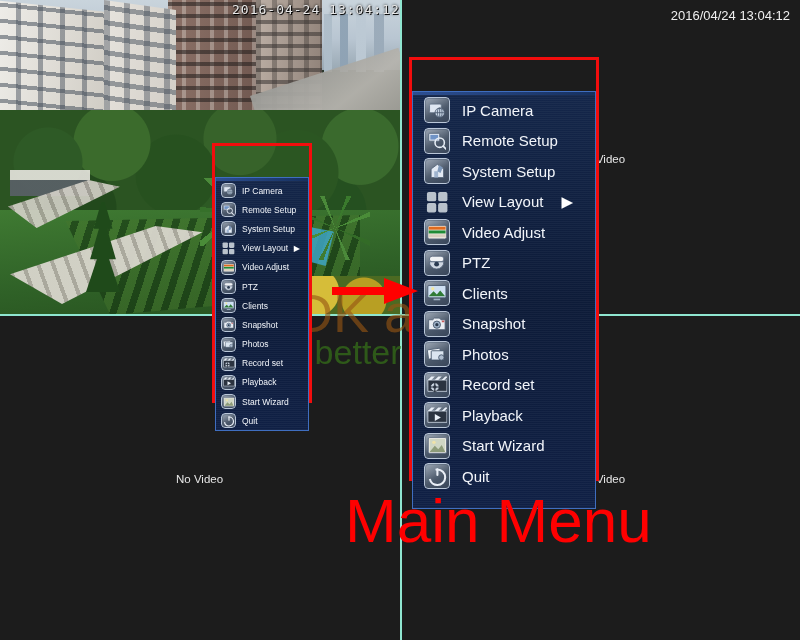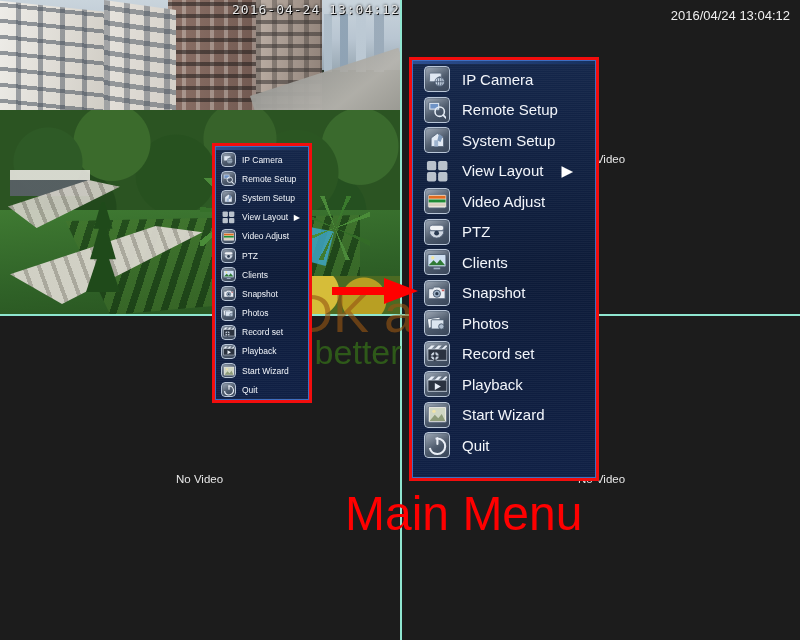--- a/index.html
+++ b/index.html
@@ -137,21 +137,21 @@
   #nv-tr{left:578px;top:153px;}
   #nv-bl{left:176px;top:473px;}
   #nv-br{left:578px;top:473px;}
 
   
   .menu-outer{position:absolute;border:3px solid #f20d0d;box-sizing:border-box;}
   .menu-inner{width:100%;height:100%;box-sizing:border-box;
     border:1px solid #3f6ec0;
     background:
       repeating-linear-gradient(0deg,rgba(255,255,255,.035) 0 1px,transparent 1px 2px),
-      linear-gradient(180deg,#14264a 0%,#0d1b38 50%,#102045 100%);}
+      linear-gradient(180deg,#14264a 0%,#0d1b38 50%,#102045 100%); margin-top: 31px;}
   .menu-top-strip{height:3px;background:linear-gradient(90deg,#2d4f91,#16305e);}
 
   .mi{display:flex;align-items:center;box-sizing:border-box;}
   .mi-ico{flex:0 0 auto;display:flex;align-items:center;justify-content:center;
     box-sizing:border-box;border-radius:4px;position:relative;overflow:hidden;}
   .mi-lbl{color:#f2f5fa;white-space:nowrap;}
   .mi-arrow{margin-left:auto;color:#ffffff;}
 
   
   #menu-small{left:212px;top:143px;width:100px;height:260px;}
@@ -173,21 +173,21 @@
     background:linear-gradient(150deg,#7e8c9e 0%,#4e5b6d 50%,#39465a 100%);}
   .ic::after{content:"";position:absolute;inset:1px;border-radius:3px;
     background:linear-gradient(150deg,rgba(255,255,255,.22),rgba(255,255,255,0) 60%);}
   .ic-g{position:absolute;inset:0;display:flex;align-items:center;justify-content:center;
     z-index:2;color:#e9eef6;}
   .ic-g svg{display:block;}
 
   
   #arrow{position:absolute;left:332px;top:278px;width:86px;height:26px;}
   #main-menu-label{position:absolute;left:345px;top:490px;color:#ff0000;
-    font-size:48px;line-height:1;white-space:nowrap;}
+    font-size:62px;line-height:1;white-space:nowrap;}
 
   
   #wm{position:absolute;left:222px;top:288px;pointer-events:none;}
   #wm-1{font-size:54px;line-height:.95;color:rgba(150,86,20,.62);white-space:nowrap;}
   #wm-2{font-size:34px;line-height:1;color:rgba(58,128,24,.62);white-space:nowrap;margin-top:-4px;}
 </style>
 </head>
 <body>
 
 <div id="screen">

